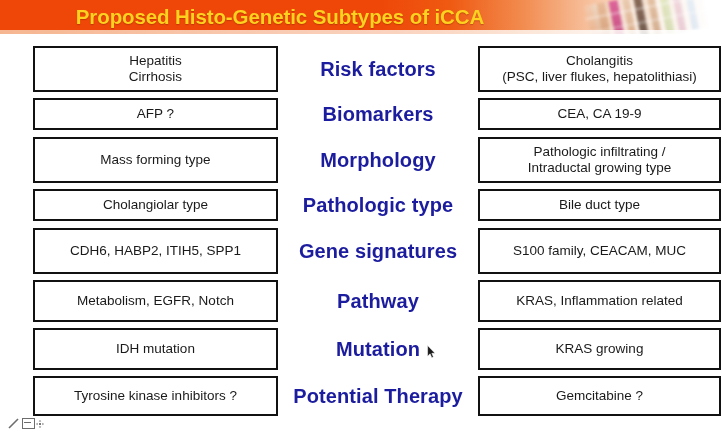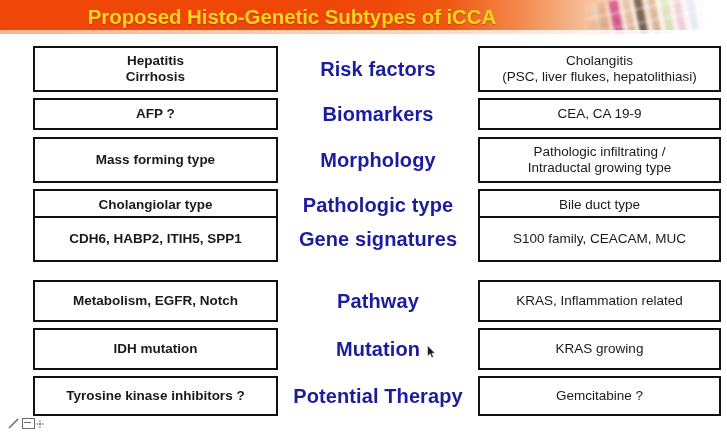--- a/index.html
+++ b/index.html
@@ -20,21 +20,20 @@
     overflow:hidden;
   }
   #banner-title{
     position:absolute;left:0;top:0;width:560px;height:34px;
     display:flex;align-items:center;justify-content:center;
     color:#ffd21f;
     font-size:20.5px;font-weight:bold;
     letter-spacing:-0.1px;
     white-space:nowrap;
     text-shadow:0 1px 1px rgba(120,30,0,.35);
-    padding-left:12px;
   }
   
   #banner-deco{
     position:absolute;left:586px;top:-6px;width:126px;height:44px;
     transform:rotate(-11deg);
     filter:blur(1.6px);
     opacity:.92;
   }
   #banner-deco .st{position:absolute;top:0;height:44px;}
   #banner-fade{
@@ -49,21 +48,21 @@
 
   
   #grid{
     position:absolute;left:0;top:34px;width:727px;height:401px;
   }
   .row{
     position:absolute;left:0;width:727px;
     display:flex;align-items:stretch;
   }
   .cell-left{
-    position:absolute;left:33px;width:245px;top:0;bottom:0;font-weight:bold;
+    position:absolute;left:33px;width:245px;top:0;bottom:0;
   }
   .cell-mid{
     position:absolute;left:288px;width:180px;top:0;bottom:0;
     display:flex;align-items:center;justify-content:center;
   }
   .cell-right{
     position:absolute;left:478px;width:243px;top:0;bottom:0;border-radius:23px;
   }
   .box{
     box-sizing:border-box;
@@ -203,21 +202,21 @@
     <div class="cell-mid">
       <span class="mid-label">Pathologic type</span>
     </div>
     <div class="cell-right">
       <div class="box">
         <span class="l2">Bile duct type</span>
       </div>
     </div>
   </div>
 
-  <div class="row" style="top:182px;height:46px;">
+  <div class="row" style="top:194px;height:46px;">
     <div class="cell-left">
       <div class="box">
         <span class="l2">CDH6, HABP2, ITIH5, SPP1</span>
       </div>
     </div>
     <div class="cell-mid">
       <span class="mid-label">Gene signatures</span>
     </div>
     <div class="cell-right">
       <div class="box">

